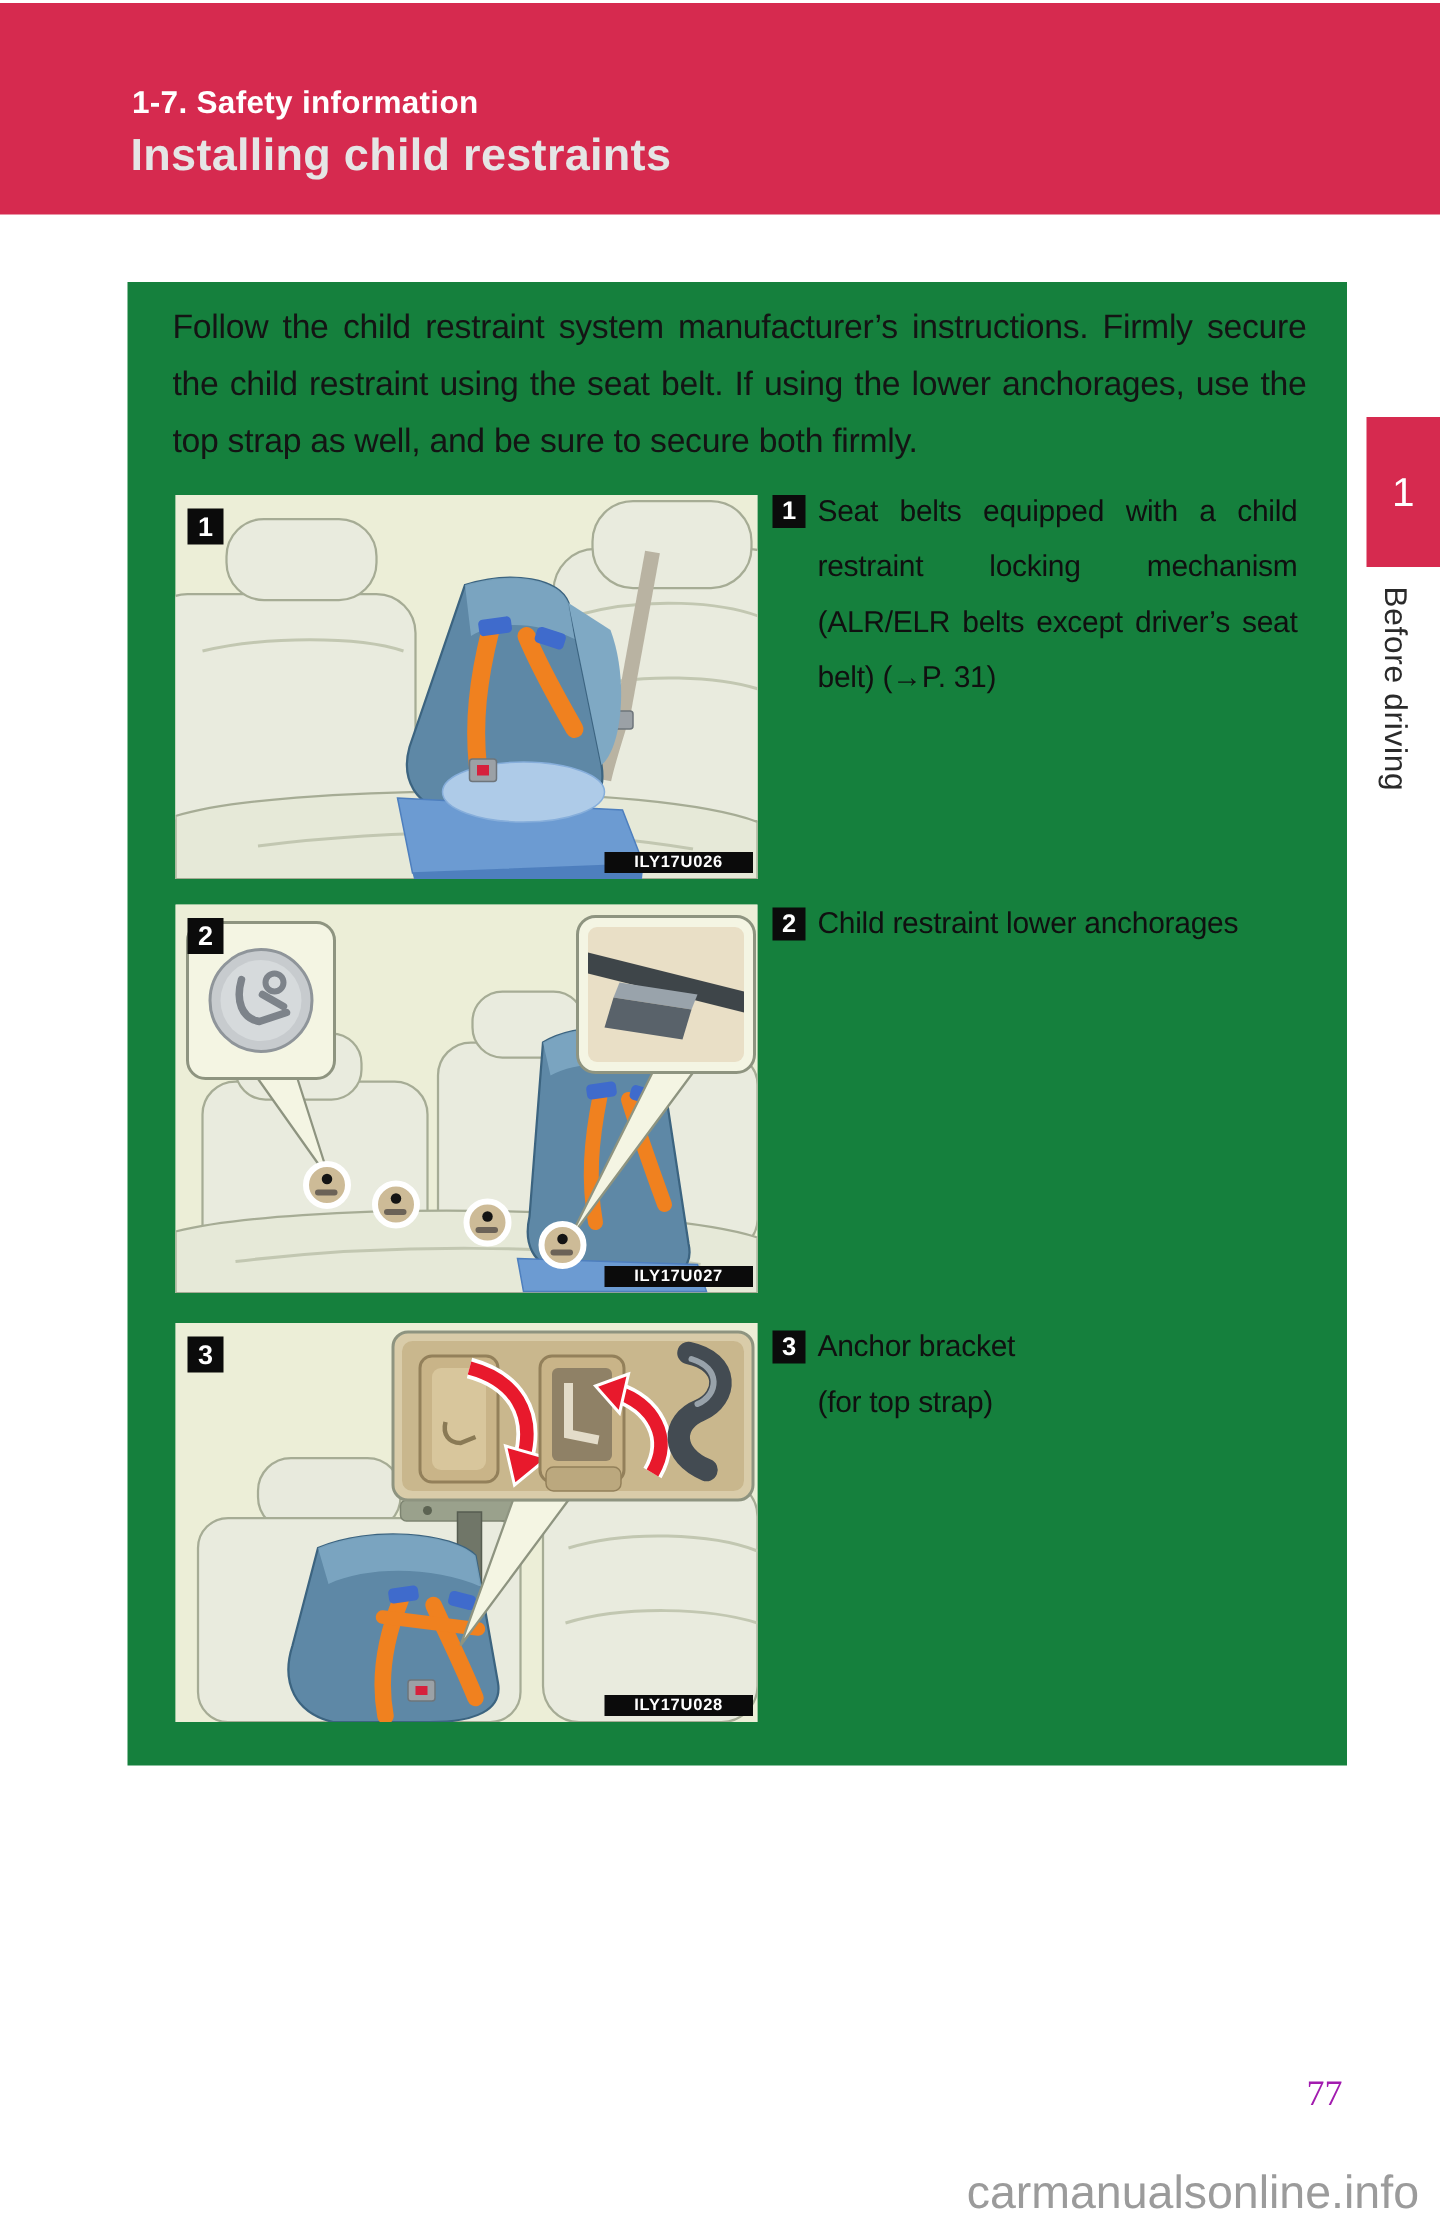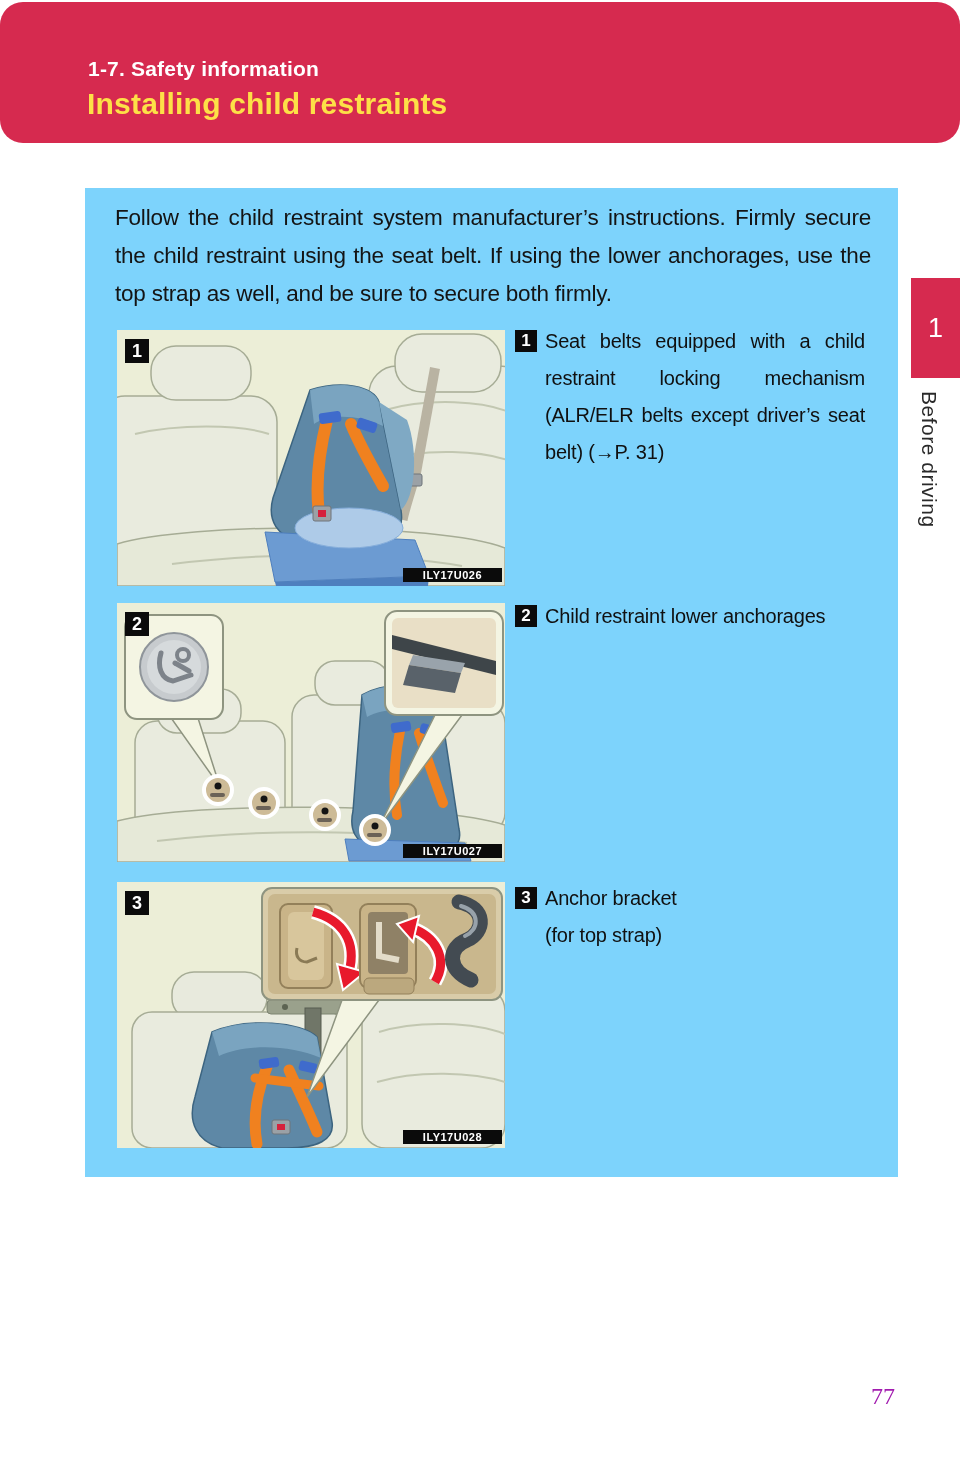--- a/index.html
+++ b/index.html
@@ -1,25 +1,25 @@
 <!DOCTYPE html>
 <html><head>
 <meta charset="utf-8">
 <style>
   html,body{margin:0;padding:0;}
   body{width:960px;height:1484px;background:#ffffff;font-family:"Liberation Sans",sans-serif;position:relative;overflow:hidden;}
   .page{position:relative;width:960px;height:1484px;background:#fff;}
 
   
-  .header-band{position:absolute;left:0;top:2px;width:960px;height:141px;background:#D62A4F;border-radius:23px;}
+  .header-band{position:absolute;left:0;top:2px;width:960px;height:141px;background:#D62A4F;}
   .header-section{position:absolute;left:88px;top:55px;font-size:21px;font-weight:bold;color:#fff;letter-spacing:0.2px;}
-  .header-title{position:absolute;left:87px;top:85px;font-size:30px;font-weight:bold;color:#fde047;letter-spacing:0.2px;}
-
-  
-  .content-panel{position:absolute;left:85px;top:188px;width:813px;height:989px;background:#7dd3fc;}
+  .header-title{position:absolute;left:87px;top:85px;font-size:30px;font-weight:bold;color:#e5e5e5;letter-spacing:0.2px;}
+
+  
+  .content-panel{position:absolute;left:85px;top:188px;width:813px;height:989px;background:#15803d;}
   .intro-text{position:absolute;left:30px;top:11px;width:756px;font-size:22.5px;line-height:38px;color:#141414;
               text-align:justify;letter-spacing:-0.2px;font-weight:500;}
 
   
   .figure{position:absolute;background:#ECEED7;}
   .fig1{left:32px;top:142px;width:388px;height:256px;}
   .fig2{left:32px;top:415px;width:388px;height:259px;}
   .fig3{left:32px;top:694px;width:388px;height:266px;}
   .figure svg{position:absolute;left:0;top:0;width:100%;height:100%;}
   .fig-badge{position:absolute;left:8px;top:9px;width:24px;height:24px;background:#0b0b0b;color:#fff;
@@ -258,14 +258,15 @@
 (for top strap)</div>
       </div>
     </div>
 
   </div>
 
   <div class="chapter-tab">1</div>
   <div class="side-label">Before driving</div>
 
   <div class="page-number">77</div>
+  <div class="watermark">carmanualsonline.info</div>
 
 </div>
 
 </body></html>

